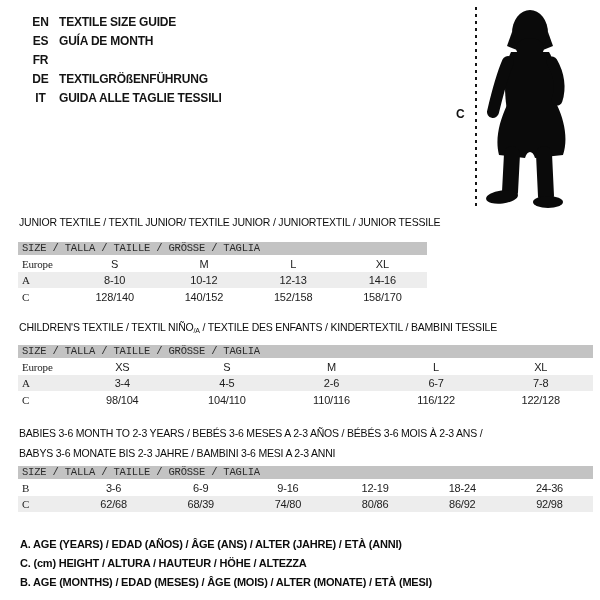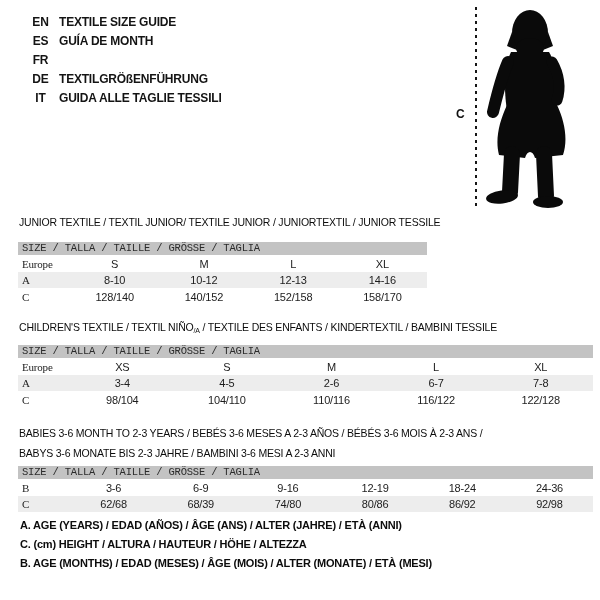--- a/index.html
+++ b/index.html
@@ -23,21 +23,21 @@
   .size-table{position:absolute;left:18px;}
   .t-header{
     height:13px;line-height:13px;background:#c3c3c3;color:#2b2b2b;
     font-size:10.5px;font-weight:400;padding-left:4px;font-family:Liberation Mono, monospace;
   }
   .t-row{display:flex;align-items:center;height:17px;font-size:11px;font-weight:400;color:#1c1c1c;}
   .t-row.stripe{background:#ededed;height:16px;}
   .t-label{width:52px;padding-left:4px;box-sizing:border-box;font-family:Liberation Serif, serif;}
   .t-cell{flex:1;text-align:center;}
   
-  .footnotes{position:absolute;left:20px;top:516px;}
+  .footnotes{position:absolute;left:20px;top:535px;}
   .footnote{height:19px;line-height:19px;font-size:11px;font-weight:700;color:#0c0c0c;white-space:nowrap;}
 </style>
 </head>
 <body>
 
 <div class="canvas">
 
   <div class="lang-block">
     <div class="lang-row">
       <span class="lang-code">EN</span>

